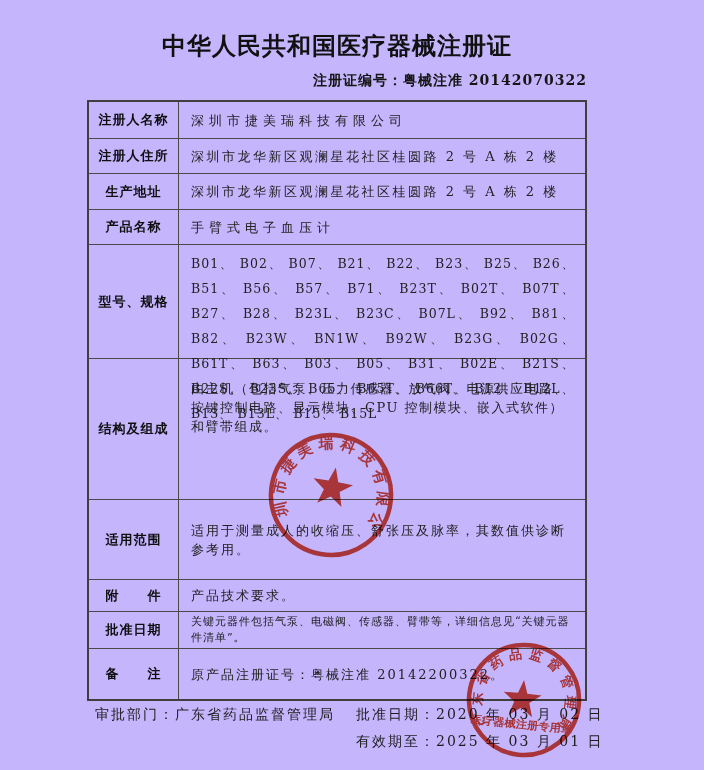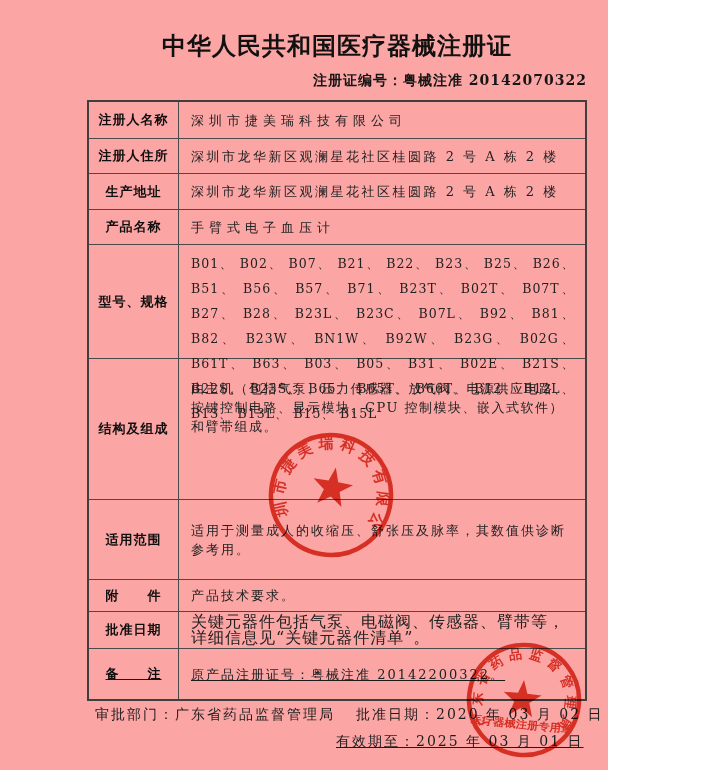--- a/index.html
+++ b/index.html
@@ -2,64 +2,64 @@
 <html><head>
 <meta charset="utf-8">
 <style>
   * { margin:0; padding:0; box-sizing:border-box; }
   html,body { background:#ffffff; }
   body {
     width:704px; height:770px;
     font-family:"DejaVu Serif","Liberation Serif",serif;
     color:#1b1b1b;
   }
-  .page { position:relative; width:608px; height:770px; background:#fca5a5; overflow:hidden; }
+  .page { position:relative; width:704px; height:770px; background:#c4b5fd; overflow:hidden; }
 
   .title {
     position:absolute; top:30px; left:87px; width:500px;
     text-align:center; font-size:24px; font-weight:bold; letter-spacing:1px;
     color:#111;
   }
   .cert-line {
     position:absolute; top:72px; left:87px; width:500px;
     text-align:right; font-size:14px; font-weight:bold; letter-spacing:1px;
     color:#161616;
   }
 
   .cert-table {
     position:absolute; top:100px; left:87px; width:500px;
     border:2px solid #3f3f3f;
     background:transparent;
   }
   .row { display:flex; border-bottom:1.5px solid #4a4a4a; }
-  .row:last-child { border-bottom:none;text-decoration:underline; }
+  .row:last-child { border-bottom:none; }
   .cell-label {
     width:90px; flex:0 0 90px;
     border-right:1.5px solid #4a4a4a;
     display:flex; align-items:center; justify-content:center;
     font-weight:bold; font-size:13px; letter-spacing:1px;
     color:#0f0f0f;
   }
   .cell-value {
     flex:1; display:flex; align-items:center;
     padding:4px 10px 4px 12px;
     font-size:13px; line-height:19px; color:#222;
   }
   .v-wide   { letter-spacing:5px; }
   .v-mid    { letter-spacing:2.5px;text-align:center; }
   .v-norm   { letter-spacing:2px; }
   .v-models { letter-spacing:1px; font-size:12.5px; line-height:25px;
               text-align:justify; display:block; padding-top:6px; }
   .v-struct { align-items:flex-start; padding-top:20px; letter-spacing:1.5px; }
-  .v-small  { font-size:16px; line-height:16px; letter-spacing:1px; }
+  .v-small  { font-size:11px; line-height:16px; letter-spacing:1px; }
 
   .footer-line { position:absolute; font-size:14px; letter-spacing:2px; color:#1d1d1d; }
   .f-approval   { top:706px; left:95px;  }
   .f-appr-date  { top:706px; left:356px; }
-  .f-valid      { top:733px; left:336px;text-decoration:underline; }
+  .f-valid      { top:733px; left:356px; }
 
   .seal {
     position:absolute; mix-blend-mode:multiply; opacity:0.92;
     pointer-events:none;
   }
   .seal-company  { top:430px; left:266px; width:130px; height:130px; transform:rotate(10deg); }
   .seal-authority{ top:640px; left:464px; width:120px; height:120px; transform:rotate(6deg); }
   .seal text { font-family:"DejaVu Serif","Liberation Serif",serif; font-weight:bold; }
 </style>
 </head>

